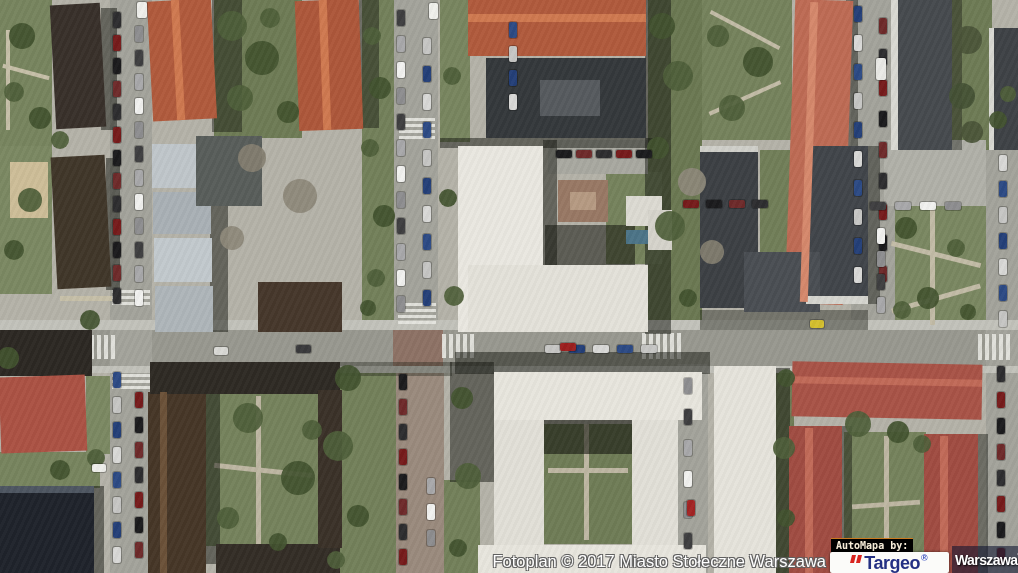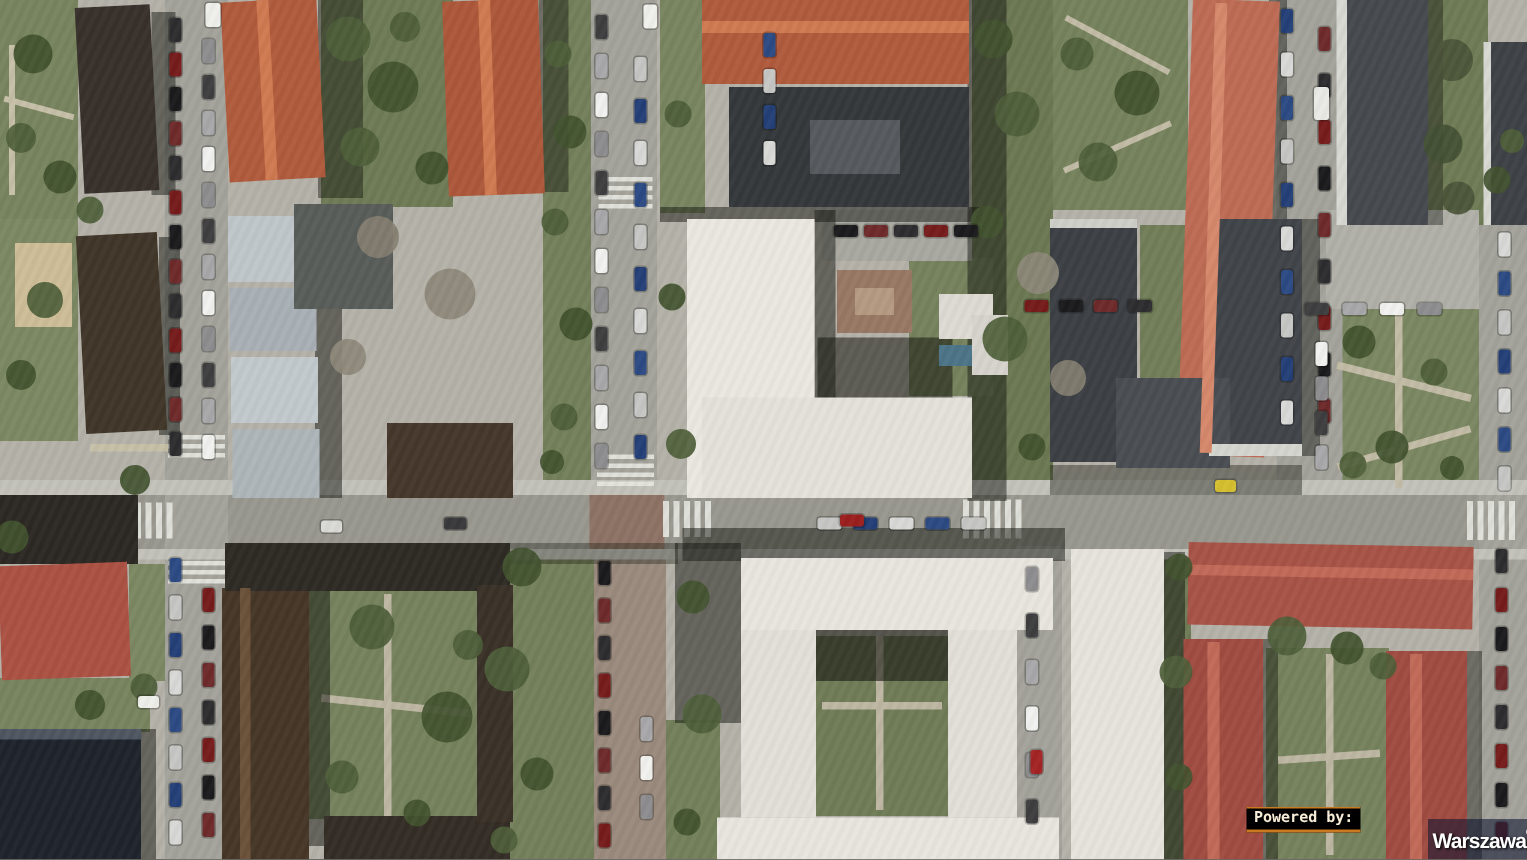--- a/index.html
+++ b/index.html
@@ -402,23 +402,34 @@
       <div class="f car" style="left: 810px; top: 320px; width: 14px; height: 8px; background: rgb(212, 191, 46);"></div>
       <div class="f car" style="left: 296px; top: 345px; width: 15px; height: 8px; background: rgb(57, 57, 59);"></div>
       <div class="f car" style="left: 214px; top: 347px; width: 14px; height: 8px; background: rgb(217, 217, 213);"></div>
       <div class="f car" style="left: 137px; top: 2px; width: 10px; height: 16px; background: rgb(239, 239, 235);"></div>
       <div class="f car" style="left: 876px; top: 58px; width: 10px; height: 22px; background: rgb(233, 233, 229);"></div>
       <div class="f car" style="left: 429px; top: 3px; width: 9px; height: 16px; background: rgb(240, 240, 236);"></div>
       <div class="f car" style="left: 687px; top: 500px; width: 8px; height: 16px; background: rgb(163, 36, 36);"></div>
       <div class="f car" style="left: 92px; top: 464px; width: 14px; height: 8px; background: rgb(238, 238, 234);"></div>
     </div>
 
+  <div id="attrib">
+    <span>Fotoplan © 2017 Miasto Stołeczne Warszawa</span>
+  </div>
 
   <div id="powered" style="background: rgb(0, 0, 0); color: rgb(246, 236, 216); border-bottom-color: rgb(201, 121, 31); border-top-color: rgb(201, 121, 31);">
-    <span>Powered by:</span>
+    <span>AutoMapa by:</span>
   </div>
 
+  <div id="targeo" style="background: rgb(251, 251, 249);">
+    <span class="tq">
+        <i style="background: rgb(217, 36, 31);"></i>
+        <i style="background: rgb(217, 36, 31);"></i>
+      </span>
+    <span id="tname" style="color: rgb(36, 48, 131);">Targeo</span>
+    <span id="treg">®</span>
+  </div>
 
   <div id="automapa" style="background: rgba(16, 20, 48, 0.58); color: rgb(255, 255, 255);">
     <span id="aname">Warszawa</span>
     <span id="areg">®</span>
   </div>
 </div>
 
 </body></html>

